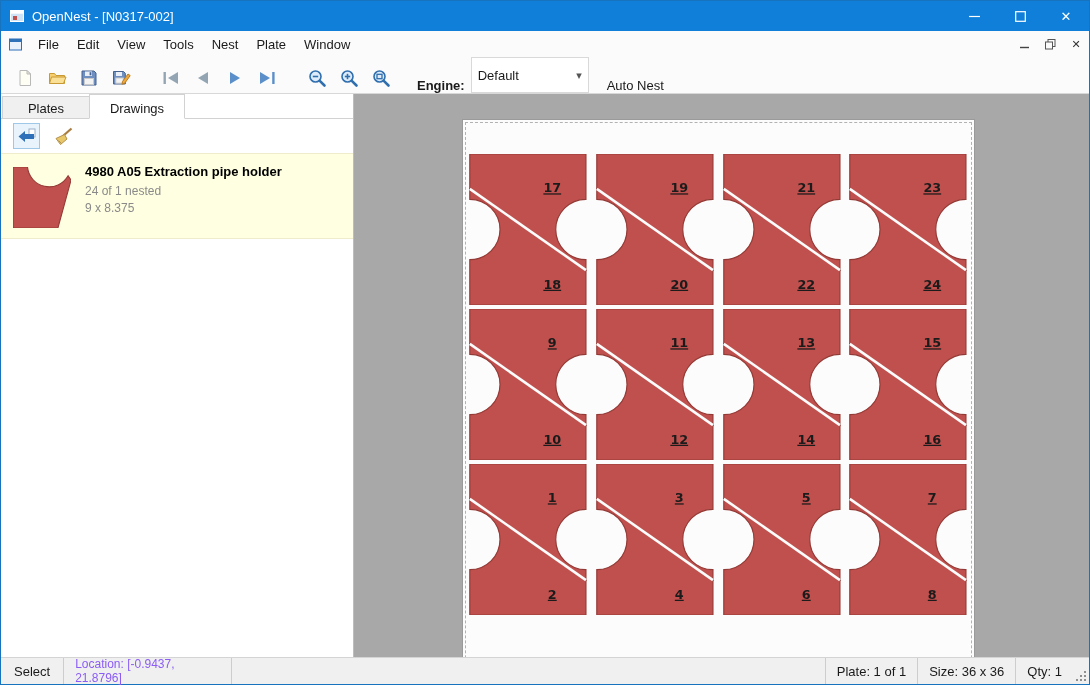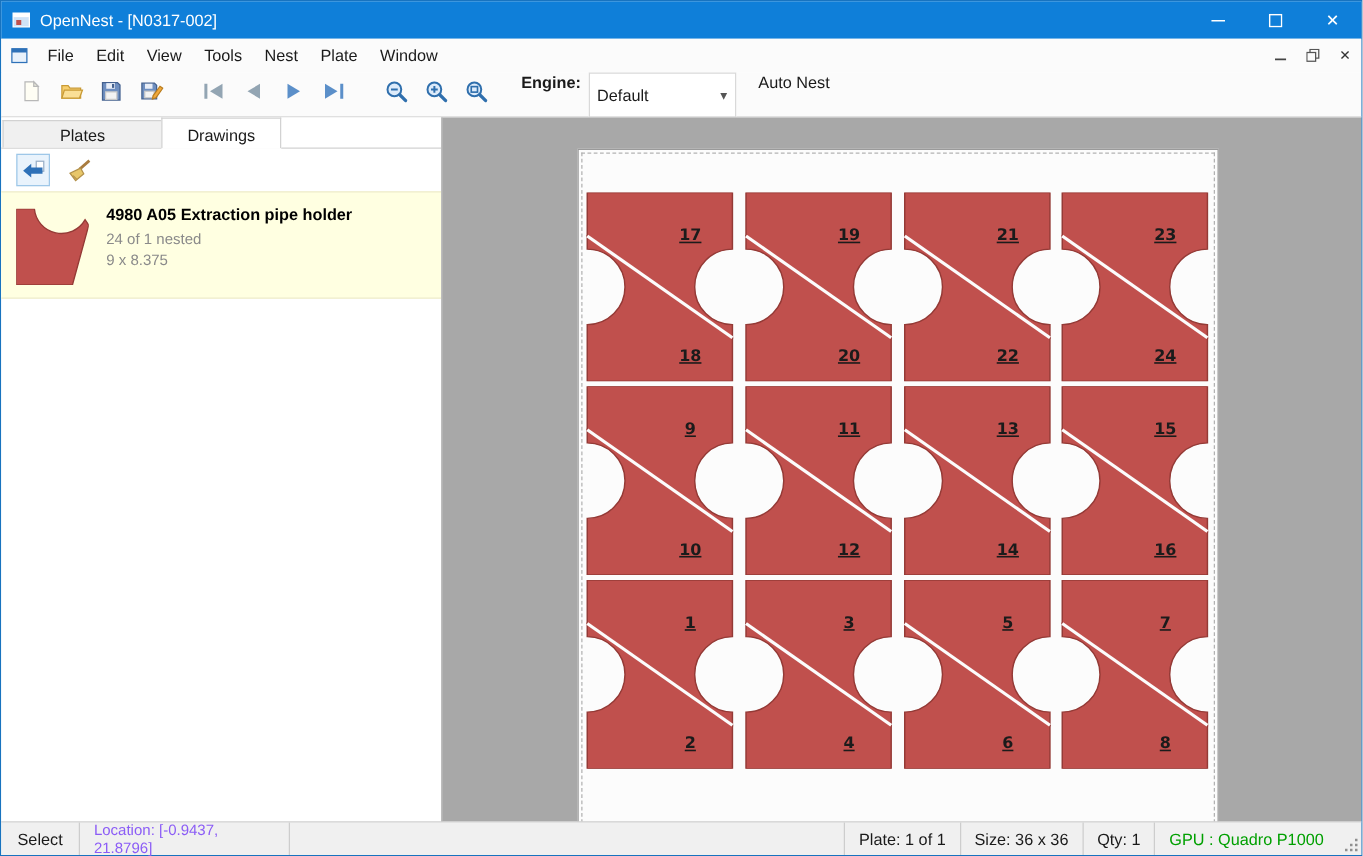--- a/index.html
+++ b/index.html
@@ -16,35 +16,35 @@
   .cap-btn { width:46px; height:100%; display:flex; align-items:center; justify-content:center; color:#fff; font-size:13px; }
 
   
   .menubar { height:27px; background:#fbfbfb; display:flex; align-items:center; flex:0 0 auto; }
   .mdi-icon { margin:0 6px 0 7px; display:flex; }
   .menu-item { padding:5px 9px; cursor:default; }
   .mdi-controls { margin-left:auto; display:flex; align-items:center; height:100%; }
   .mdi-btn { width:26px; height:100%; display:flex; align-items:center; justify-content:center; color:#333; font-size:11px; }
 
   
-  .toolbar { height:36px; background:#fbfbfb; border-bottom:1px solid #d8d8d8; display:flex; align-items:flex-start; padding-left:8px; flex:0 0 auto; }
+  .toolbar { height:36px; background:#fbfbfb; border-bottom:1px solid #d8d8d8; display:flex; align-items:flex-end; padding-left:8px; flex:0 0 auto; }
   .tool-btn { width:32px; height:30px; display:flex; align-items:center; justify-content:center; border-radius:2px; }
   .tool-gap { width:18px; }
   .engine-label { font-weight:bold; margin:0 6px 0 20px; }
   .engine-select { width:118px; height:36px; background:#fff; border:1px solid #d9d9d9; display:flex; align-items:center; padding:0 6px; }
   .engine-select .val { flex:1; }
   .engine-select .dd { color:#555; font-size:11px; }
   .autonest { margin-left:18px; }
 
   
   .content { flex:1; display:flex; min-height:0; }
 
   .left-panel { width:352px; background:#fff; display:flex; flex-direction:column; flex:0 0 auto; }
   .tabstrip { height:25px; display:flex; align-items:flex-end; border-bottom:1px solid #d2d2d2; padding-left:1px; }
-  .tab { padding:4px 0 5px; width:128px; text-align:center; background:#f0f0f0; border:1px solid #d2d2d2; border-bottom:none; margin-right:-1px; height:22px; }
+  .tab { padding:4px 0 5px; width:88px; text-align:center; background:#f0f0f0; border:1px solid #d2d2d2; border-bottom:none; margin-right:-1px; height:22px; }
   .tab.active { background:#fff; height:25px; margin-bottom:-1px; border-bottom:1px solid #fff; padding-top:6px; width:96px; }
 
   .panel-toolbar { height:34px; display:flex; align-items:center; gap:9px; padding:0 0 0 12px; }
   .ptool-btn { width:27px; height:26px; display:flex; align-items:center; justify-content:center; }
   .ptool-btn.bordered { border:1px solid #9ec7e8; background:#e9f3fc; }
 
   .drawing-item { display:flex; padding:10px 8px 10px 12px; background:#ffffe1; border-top:1px solid #eeeccb; border-bottom:1px solid #eeeccb; cursor:default; }
   .drawing-item .thumb { flex:0 0 auto; margin-top:3px; }
   .drawing-item .meta { margin-left:14px; }
   .item-title { font-weight:bold; margin-bottom:4px; color:#000; }
@@ -350,19 +350,18 @@
 
   </div>
 
   <div class="statusbar">
     <div class="sb-cell mode">Select</div>
     <div class="sb-cell loc">Location: [-0.9437, 21.8796]</div>
     <div class="sb-spacer"></div>
     <div class="sb-cell r">Plate: 1 of 1</div>
     <div class="sb-cell r">Size: 36 x 36</div>
     <div class="sb-cell r">Qty: 1</div>
-    <div class="sb-cell r gpu">GPU : Quadro P1000</div>
     <div class="grip">
         <i></i>
       </div>
   </div>
 
 </div>
 
 </body></html>

